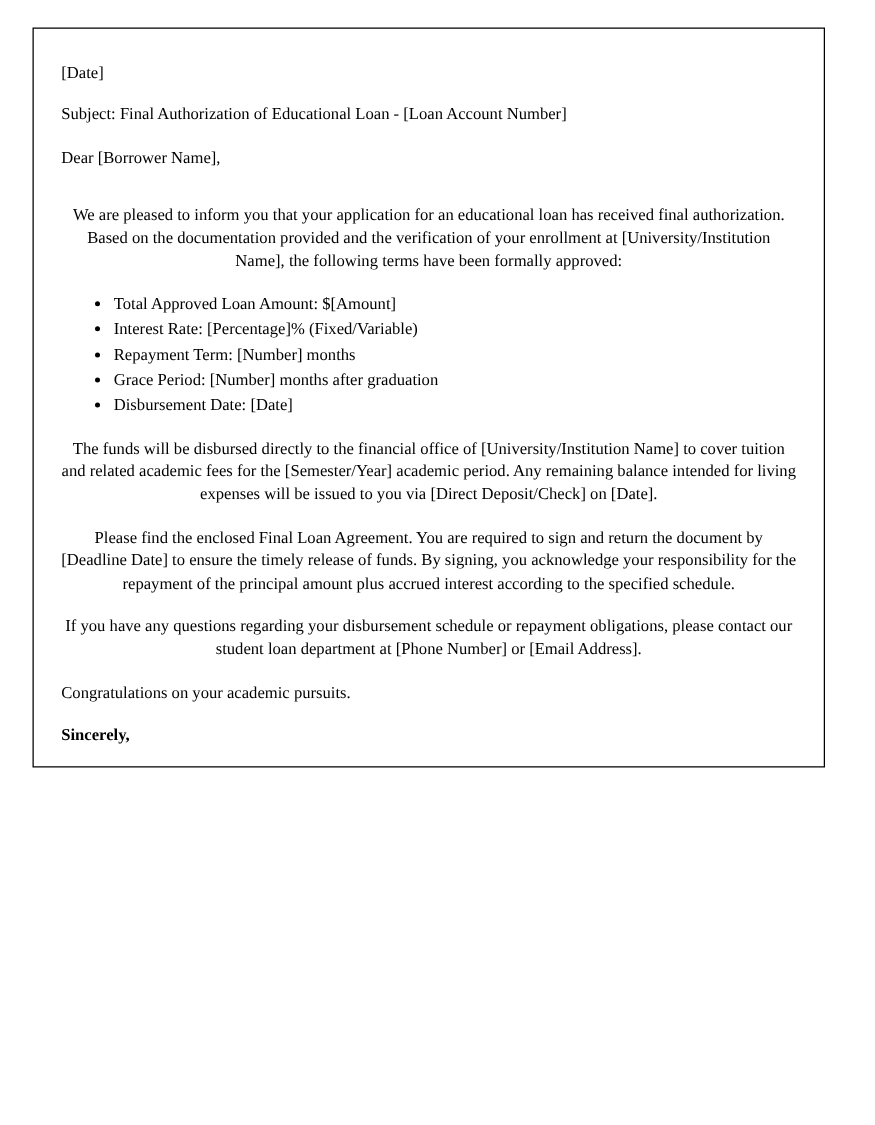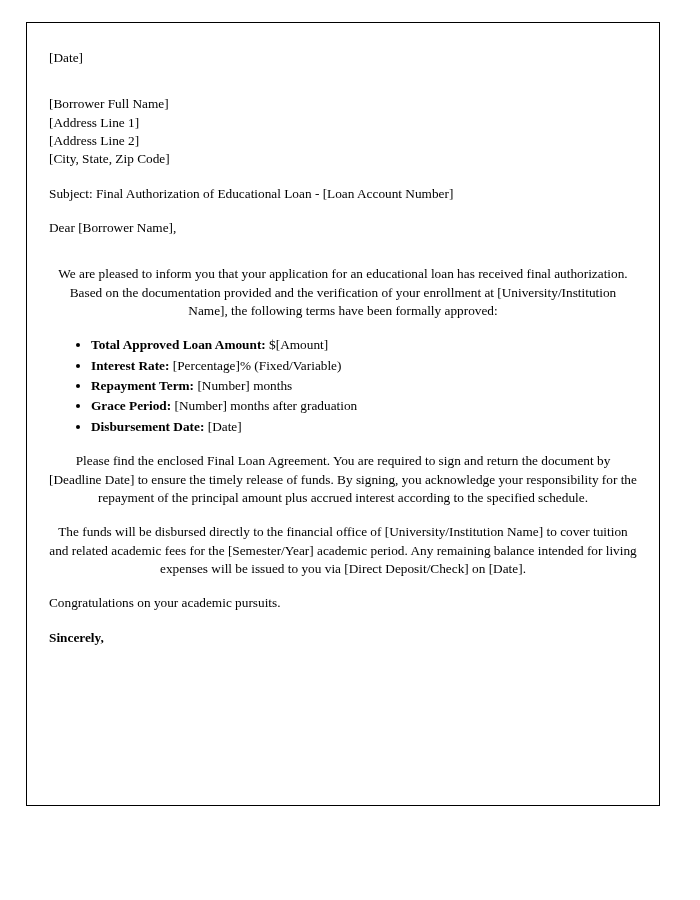--- a/index.html
+++ b/index.html
@@ -18,21 +18,21 @@
     width: 700px;
     height: 900px;
     background: #ffffff;
     box-sizing: border-box;
   }
   .sheet {
     position: absolute;
     left: 26px;
     top: 22px;
     width: 634px;
-    height: 784px;
+    height: 592px;
     border: 1px solid #000000;
     background: #ffffff;
     box-sizing: border-box;
     overflow: hidden;
   }
   .content {
     padding: 26px 22px 0 22px;
     font-size: 13.3px;
     line-height: 1.38;
   }
@@ -60,21 +60,21 @@
   }
   ul.terms {
     margin: 0 0 16px 0;
     padding-left: 42px;
     list-style-type: disc;
   }
   ul.terms li {
     margin-bottom: 2px;
   }
   ul.terms li .lbl {
-    font-weight: bold;
+    font-weight: normal;
   }
   .sig-block .line {
     margin-bottom: 1px;
   }
   .closing {
     margin-bottom: 16px;
   }
   .sincerely {
     margin-bottom: 16px;
     font-weight: bold;
@@ -84,26 +84,20 @@
 <body>
 
 <div class="page">
   <div class="sheet">
     <div class="content">
 
       <div class="block">
         <span class="line">[Date]</span>
       </div>
 
-      <div class="addr-block">
-        <span class="line">[Borrower Full Name]</span>
-        <span class="line">[Address Line 1]</span>
-        <span class="line">[Address Line 2]</span>
-        <span class="line">[City, State, Zip Code]</span>
-      </div>
 
       <div class="subject">Subject: Final Authorization of Educational Loan - [Loan Account Number]</div>
 
       <div class="salutation">Dear [Borrower Name],</div>
 
       <div class="para">We are pleased to inform you that your application for an educational loan has received final authorization. Based on the documentation provided and the verification of your enrollment at [University/Institution Name], the following terms have been formally approved:</div>
 
       <ul class="terms">
         <li>
           <span class="lbl">Total Approved Loan Amount:</span>
@@ -120,24 +114,25 @@
         <li>
           <span class="lbl">Grace Period:</span>
           <span>[Number] months after graduation</span>
         </li>
         <li>
           <span class="lbl">Disbursement Date:</span>
           <span>[Date]</span>
         </li>
       </ul>
 
+      <div class="para">The funds will be disbursed directly to the financial office of [University/Institution Name] to cover tuition and related academic fees for the [Semester/Year] academic period. Any remaining balance intended for living expenses will be issued to you via [Direct Deposit/Check] on [Date].</div>
+
       <div class="para">Please find the enclosed Final Loan Agreement. You are required to sign and return the document by [Deadline Date] to ensure the timely release of funds. By signing, you acknowledge your responsibility for the repayment of the principal amount plus accrued interest according to the specified schedule.</div>
 
-      <div class="para">The funds will be disbursed directly to the financial office of [University/Institution Name] to cover tuition and related academic fees for the [Semester/Year] academic period. Any remaining balance intended for living expenses will be issued to you via [Direct Deposit/Check] on [Date].</div>
-
+      <div class="para">If you have any questions regarding your disbursement schedule or repayment obligations, please contact our student loan department at [Phone Number] or [Email Address].</div>
 
       <div class="closing">Congratulations on your academic pursuits.</div>
 
       <div class="sincerely">Sincerely,</div>
 
 
     </div>
   </div>
 </div>
 

